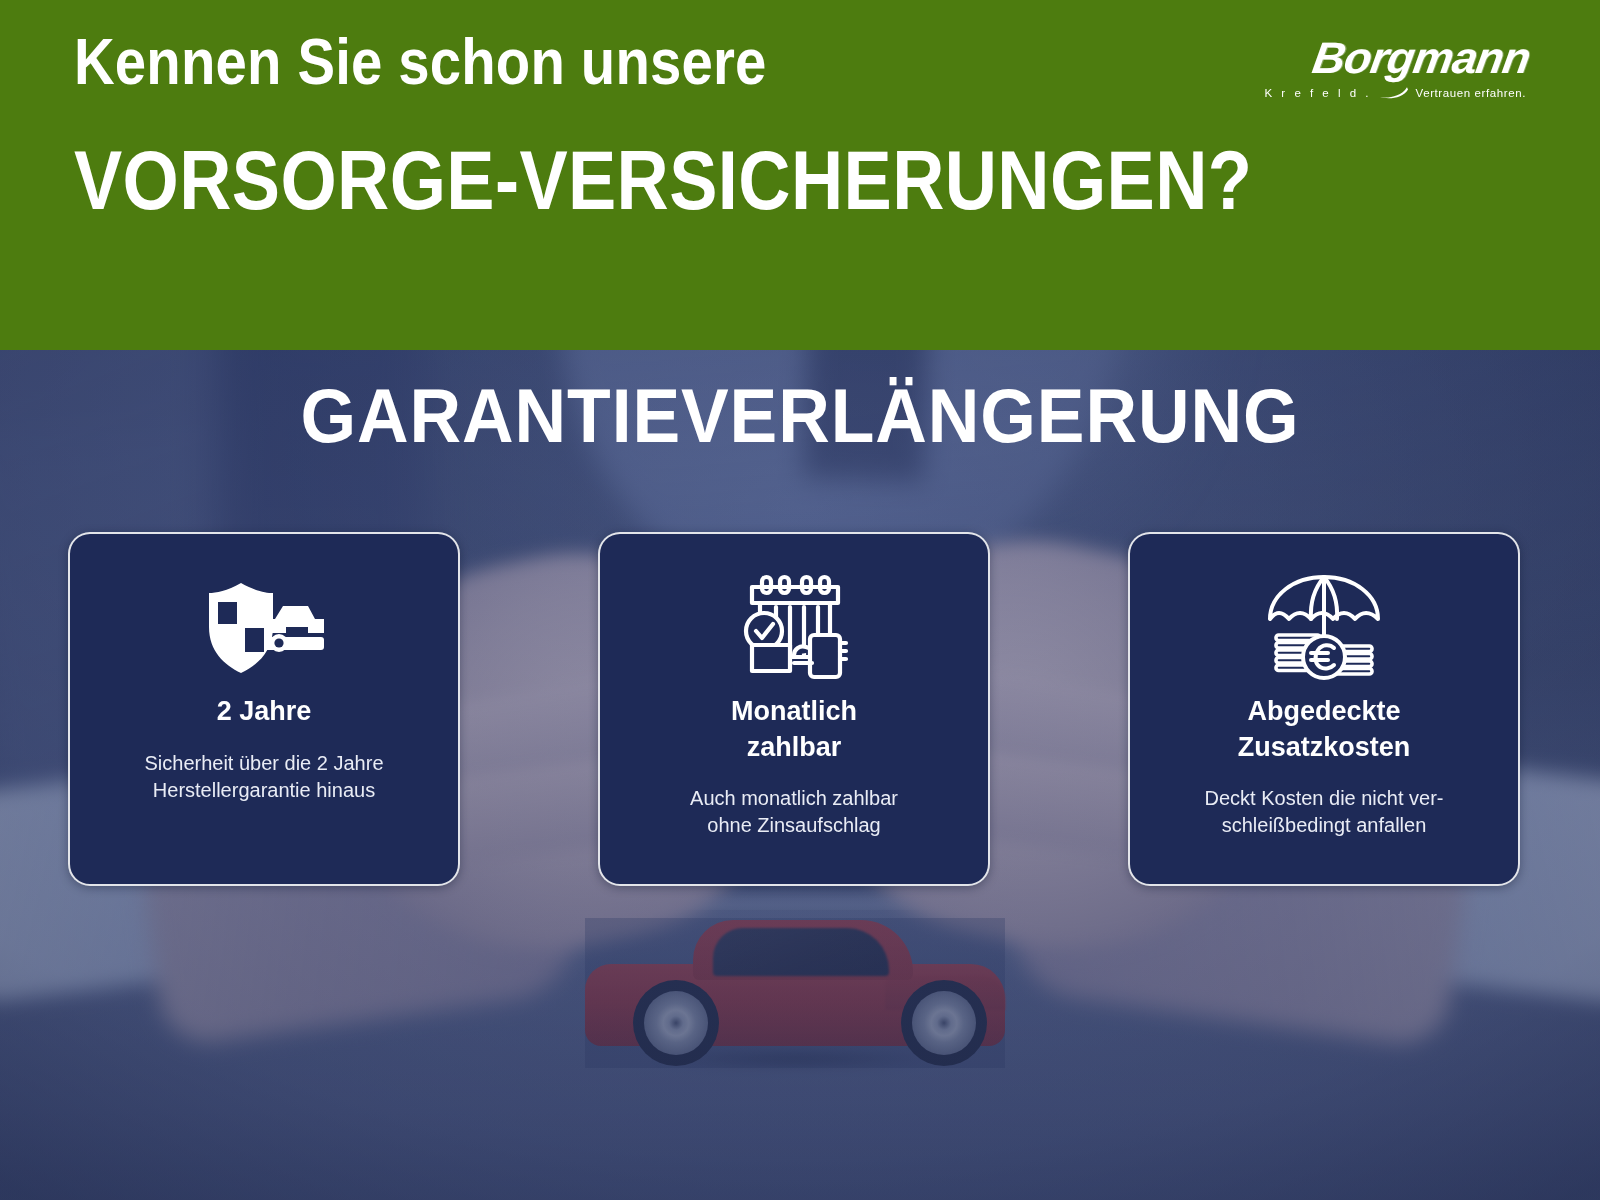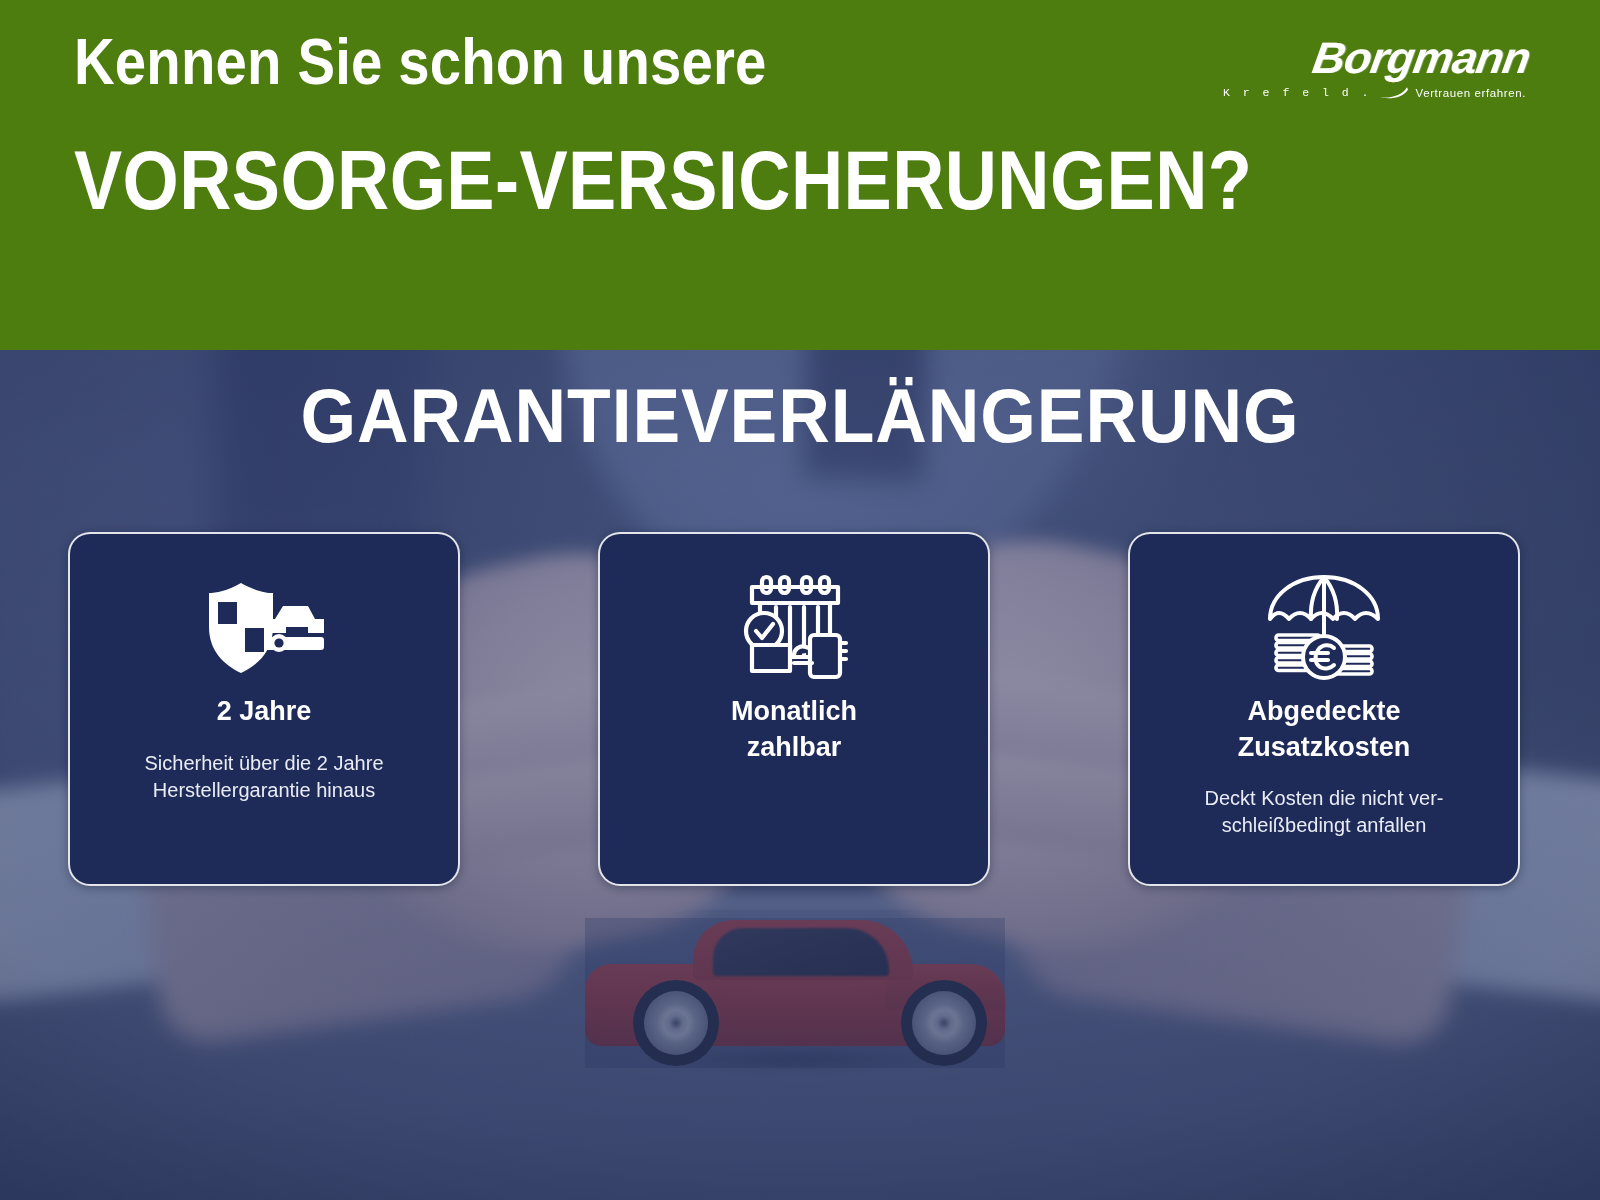--- a/index.html
+++ b/index.html
@@ -172,21 +172,21 @@
   .logo{position:absolute;right:74px;top:36px;width:230px;height:76px;color:#fff;text-align:right;}
   .logo-word{
     font-size:44px;font-weight:700;font-style:italic;letter-spacing:-1px;line-height:1;
     transform:skewX(-9deg) scaleX(1.02);transform-origin:right bottom;
     text-shadow:1px 0 0 rgba(255,255,255,.35);
   }
   .logo-sub{
     margin-top:6px;display:flex;align-items:center;justify-content:flex-end;gap:7px;
     font-size:11.5px;letter-spacing:.6px;font-weight:400;white-space:nowrap;
   }
-  .logo-sub .krefeld{letter-spacing:3px;font-family:Liberation Mono, monospace;}
+  .logo-sub .krefeld{letter-spacing:3px;}
   .swoosh{display:inline-block;width:30px;height:13px;}
 
   
   .garantie{
     position:absolute;left:0;right:0;top:378px;text-align:center;z-index:6;
     color:#ffffff;font-size:76px;font-weight:700;letter-spacing:1px;line-height:1;
     transform:scaleX(.94);
   }
 
   
@@ -334,20 +334,24 @@
             <line x1="104" y1="80" x2="110" y2="80"></line>
             <line x1="104" y1="88" x2="110" y2="88"></line>
             <path d="M58 92 L76 92"></path>
           </g>
         </svg>
       </div>
       <div class="card-title">
         <div>Monatlich</div>
         <div>zahlbar</div>
       </div>
+      <div class="card-desc">
+        <div>Auch monatlich zahlbar</div>
+        <div>ohne Zinsaufschlag</div>
+      </div>
     </div>
 
     <div class="card">
       <div class="card-icon">
         <svg viewBox="0 0 124 112" width="124" height="112" aria-hidden="true">
           <g fill="none" stroke="#ffffff" stroke-width="4" stroke-linecap="round" stroke-linejoin="round">
 
             <path d="M8 48 C8 24 32 6 62 6 C92 6 116 24 116 48
                      C108 40 100 40 93 48 C86 40 78 40 71 48
                      C64 40 56 40 49 48 C42 40 34 40 27 48

